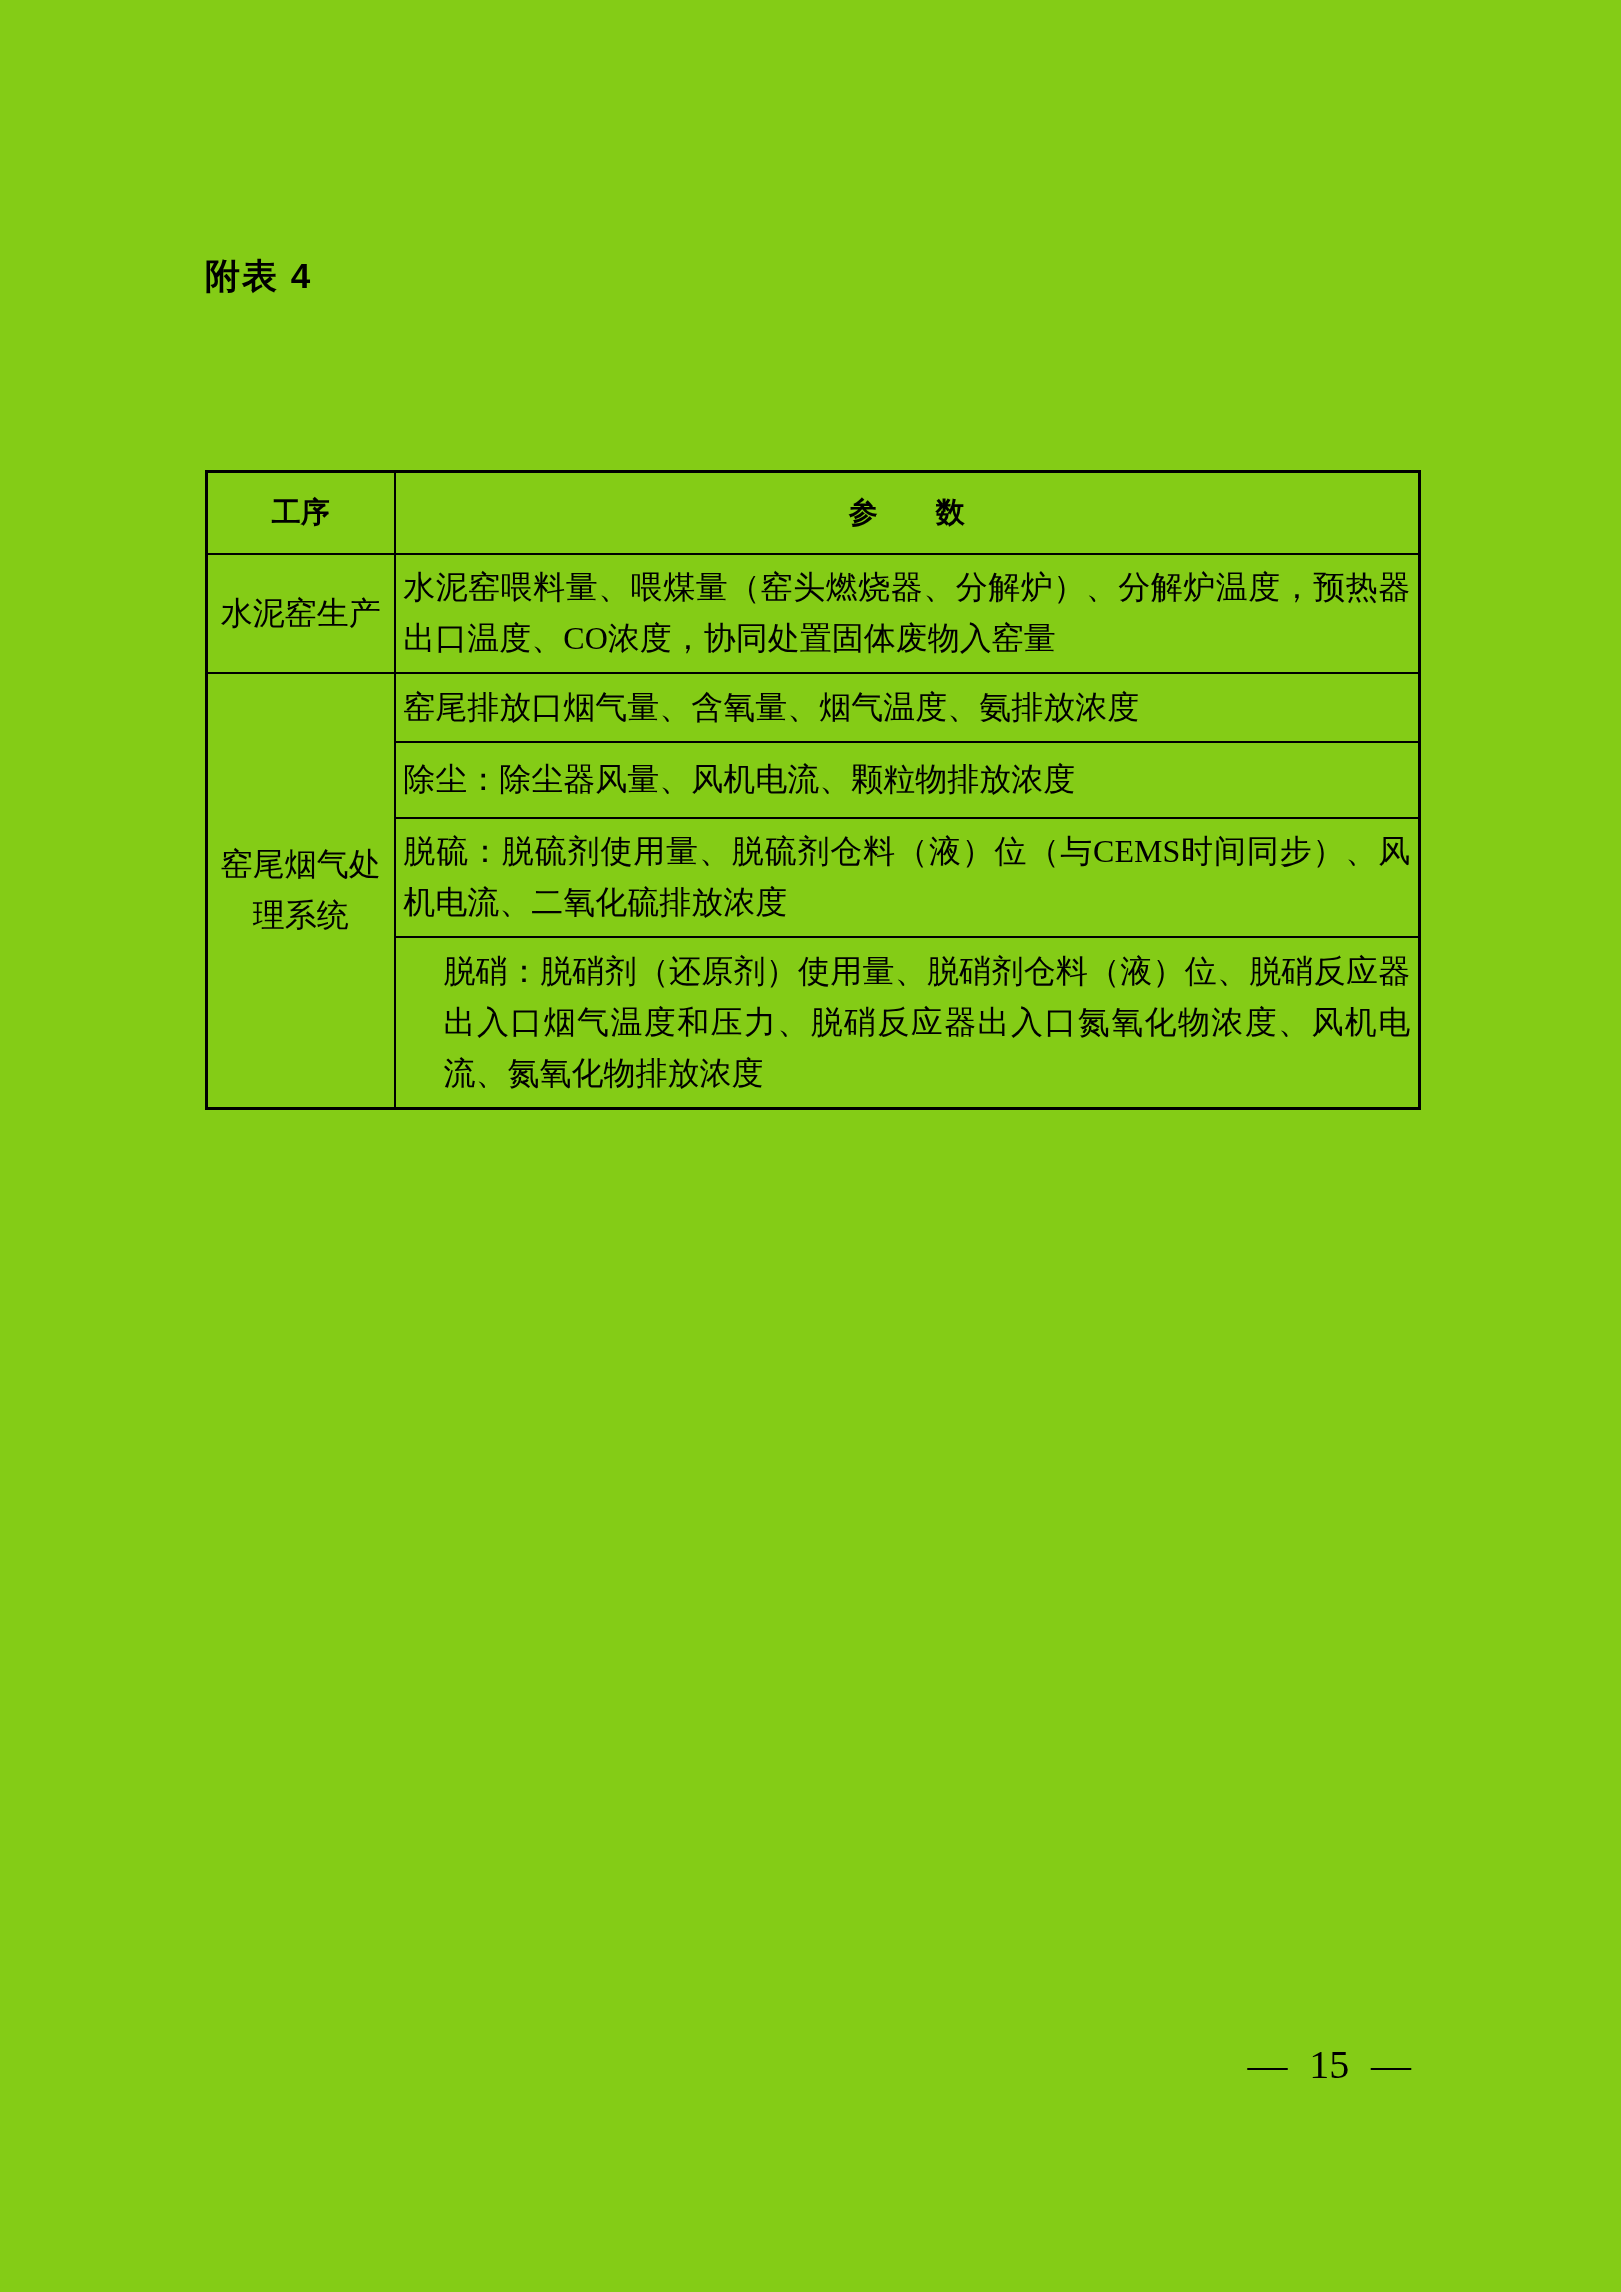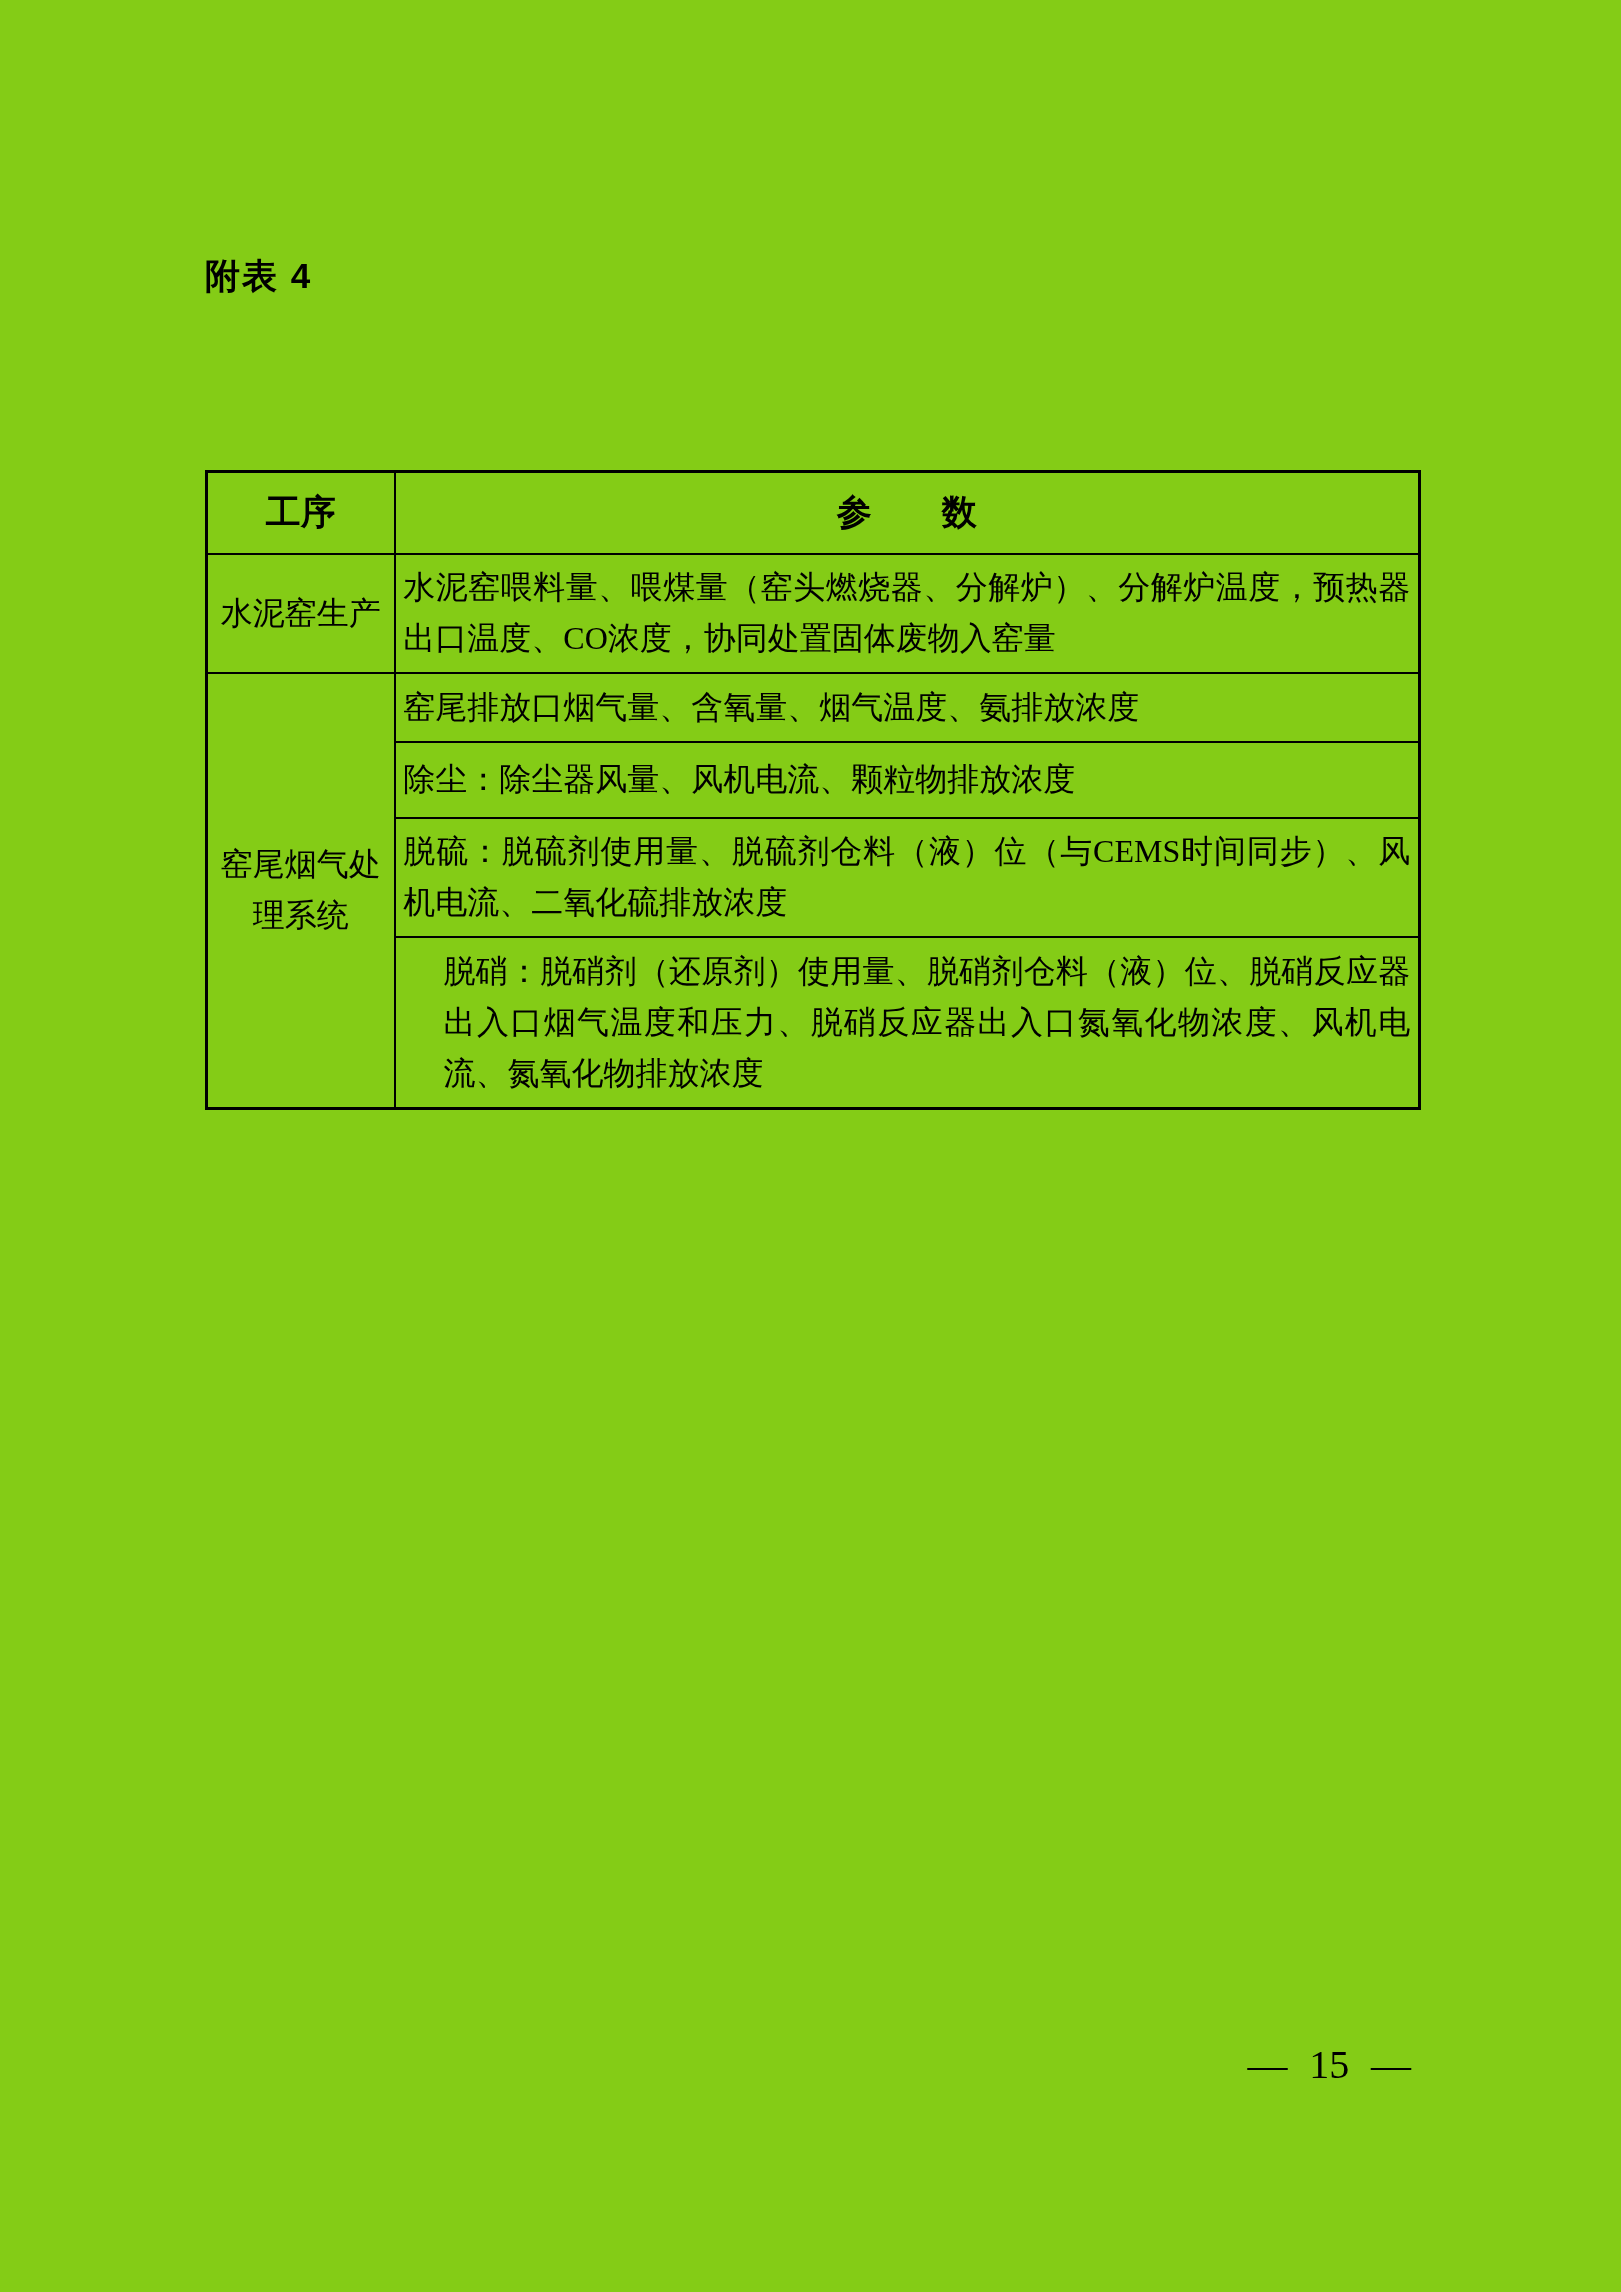--- a/index.html
+++ b/index.html
@@ -44,21 +44,21 @@
     table-layout: fixed;
     border: 3.9px solid #000000;
   }
   .dcs-table col.process-col { width: 188px; }
   .dcs-table th, .dcs-table td {
     border: 2.5px solid #000000;
     color: #000000;
   }
   .dcs-table th {
     height: 82px;
-    font-size: 35px;
+    font-size: 29px;
     font-weight: bold;
     text-align: center;
     vertical-align: middle;
     font-family: "Liberation Sans", sans-serif;
   }
   .dcs-table td {
     font-size: 32px;
     line-height: 51px;
     vertical-align: middle;
     font-family: "Liberation Serif", serif;

